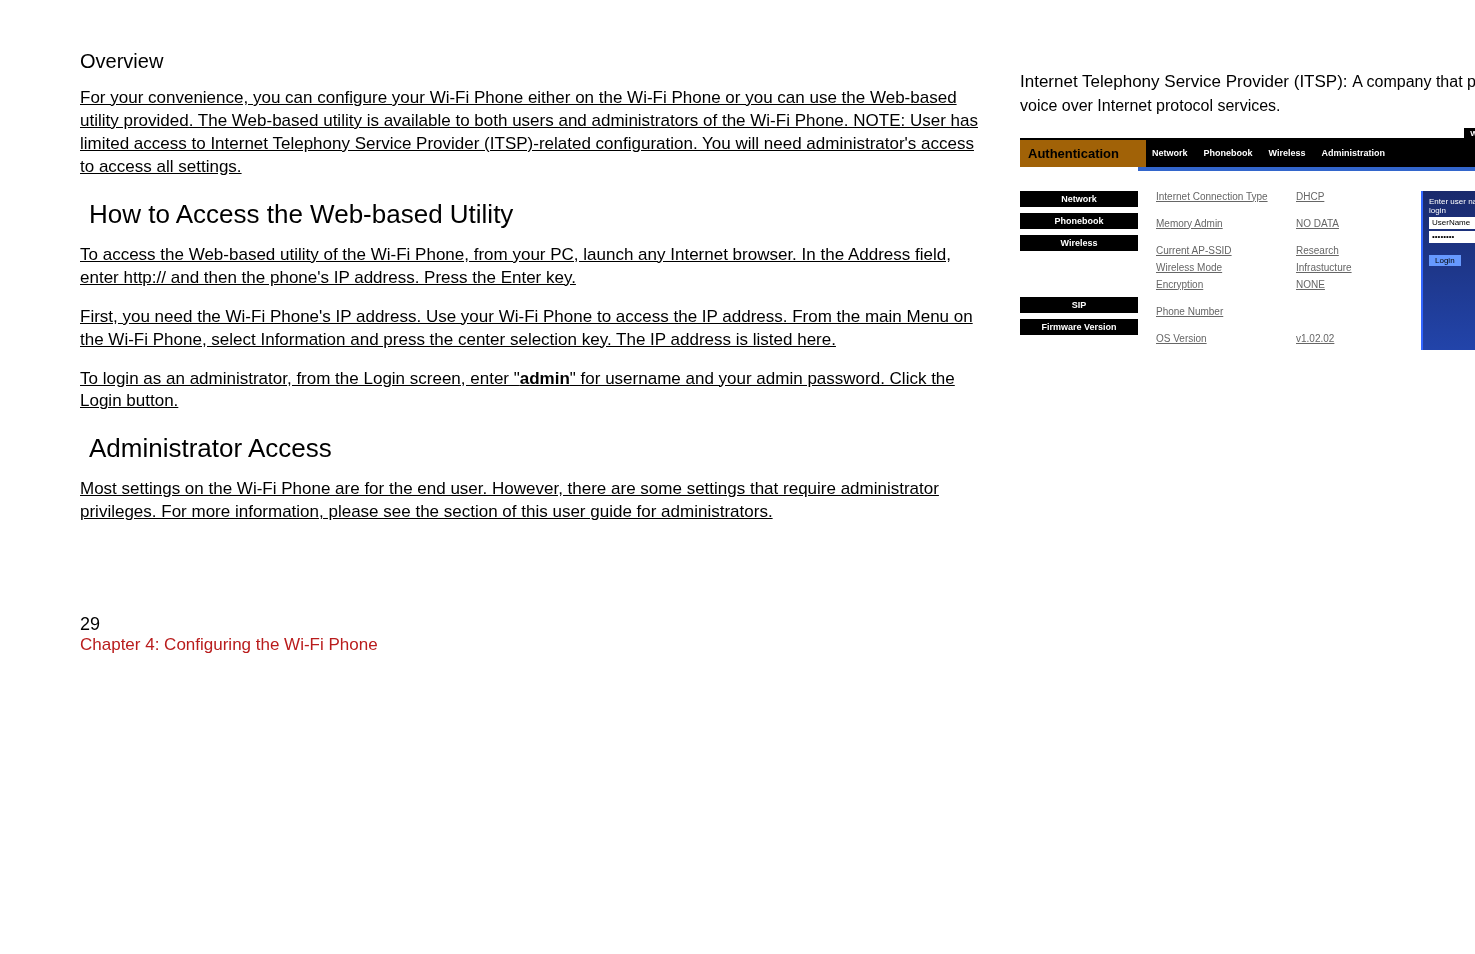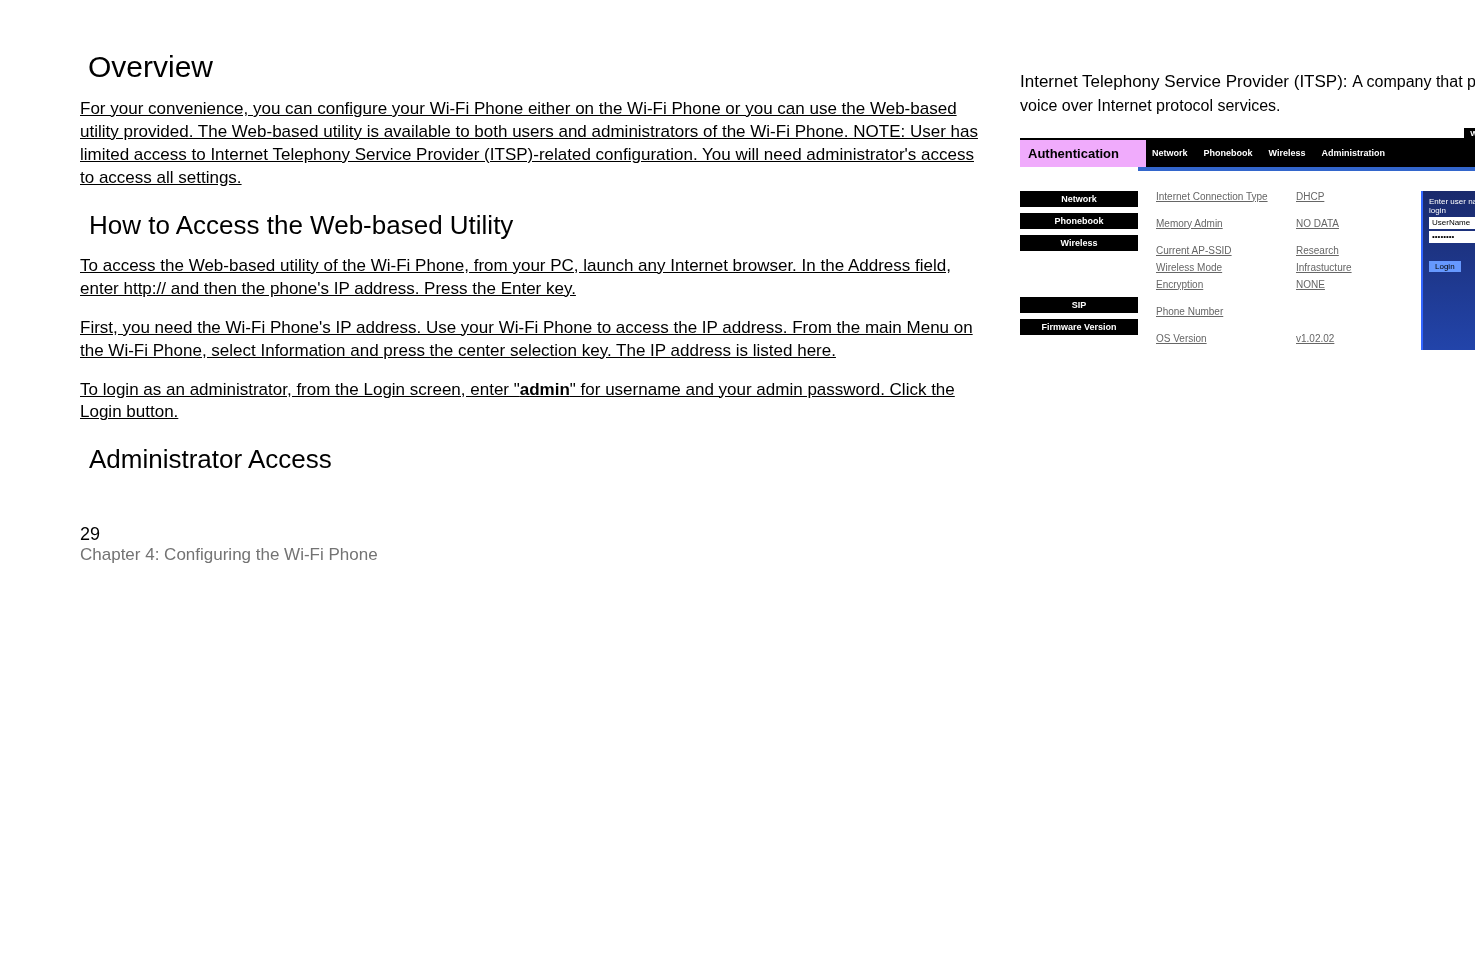--- a/index.html
+++ b/index.html
@@ -14,23 +14,23 @@
       gap: 40px;
     }
     .left-col {
       flex: 0 0 900px;
     }
     .right-col {
       flex: 1;
       padding-top: 20px;
     }
     h1 {
-      font-size: 30px;
+      font-size: 20px;
       font-weight: normal;
-      margin: 0 0 14px 8px;
+      margin: 0 0 14px 0;
     }
     h2 {
       font-size: 26px;
       font-weight: normal;
       margin: 20px 0 14px 9px;
     }
     p {
       font-size: 17px;
       line-height: 1.35;
       margin: 0 0 16px 0;
@@ -49,21 +49,21 @@
       border: none;
       background: #fff;
       width: 535px;
     }
     .shot-top {
       display: flex;
       align-items: stretch;
       border-top: 2px solid #000;
     }
     .shot-auth {
-      background: #f0abfc;
+      background: #a16207;
       padding: 6px 8px;
       font-size: 13px;
       font-weight: bold;
       width: 110px;
     }
     .shot-tabs {
       flex: 1;
       background: #000;
       color: #fff;
       display: flex;
@@ -145,48 +145,49 @@
       padding: 1px 3px;
       margin: 2px 0;
       height: 10px;
       line-height: 10px;
     }
     .shot-login .btn {
       background: #6699ff;
       color: #000;
       display: inline-block;
       padding: 1px 6px;
-      margin-top: 16px;
+      margin-top: 10px;
       font-size: 8px;
     }
     .footer {
-      margin-top: 49px;
+      margin-top: 90px;
       font-size: 18px;
     }
     .footer .chapter {
-      color: #737373;
+      color: #b91c1c;
       font-size: 17px;
     }
   </style>
 </head>
 <body>
 
 <div class="page">
   <div class="left-col">
     <h1>Overview</h1>
     <p>For your convenience, you can configure your Wi-Fi Phone either on the Wi-Fi Phone or you can use the Web-based utility provided. The Web-based utility is available to both users and administrators of the Wi-Fi Phone. NOTE: User has limited access to Internet Telephony Service Provider (ITSP)-related configuration. You will need administrator's access to access all settings.</p>
 
     <h2>How to Access the Web-based Utility</h2>
     <p>To access the Web-based utility of the Wi-Fi Phone, from your PC, launch any Internet browser. In the Address field, enter http:// and then the phone's IP address. Press the Enter key.</p>
     <p>First, you need the Wi-Fi Phone's IP address. Use your Wi-Fi Phone to access the IP address. From the main Menu on the Wi-Fi Phone, select Information and press the center selection key. The IP address is listed here.</p>
     <p>
       <span>To login as an administrator, from the Login screen, enter "</span><b>admin</b><span>" for username and your admin password. Click the Login button.</span>
     </p>
 
     <h2>Administrator Access</h2>
+    <p>Most settings on the Wi-Fi Phone are for the end user. However, there are some settings that require administrator privileges. For more information, please see the section of this user guide for administrators.</p>
 
     <div class="footer">
       <div>29</div>
       <div class="chapter">Chapter 4: Configuring the Wi-Fi Phone</div>
     </div>
   </div>
 
   <div class="right-col">
     <div class="glossary-term">
       <span>Internet Telephony Service Provider (ITSP): </span><span class="def">A company that provides voice over Internet protocol services.</span>

